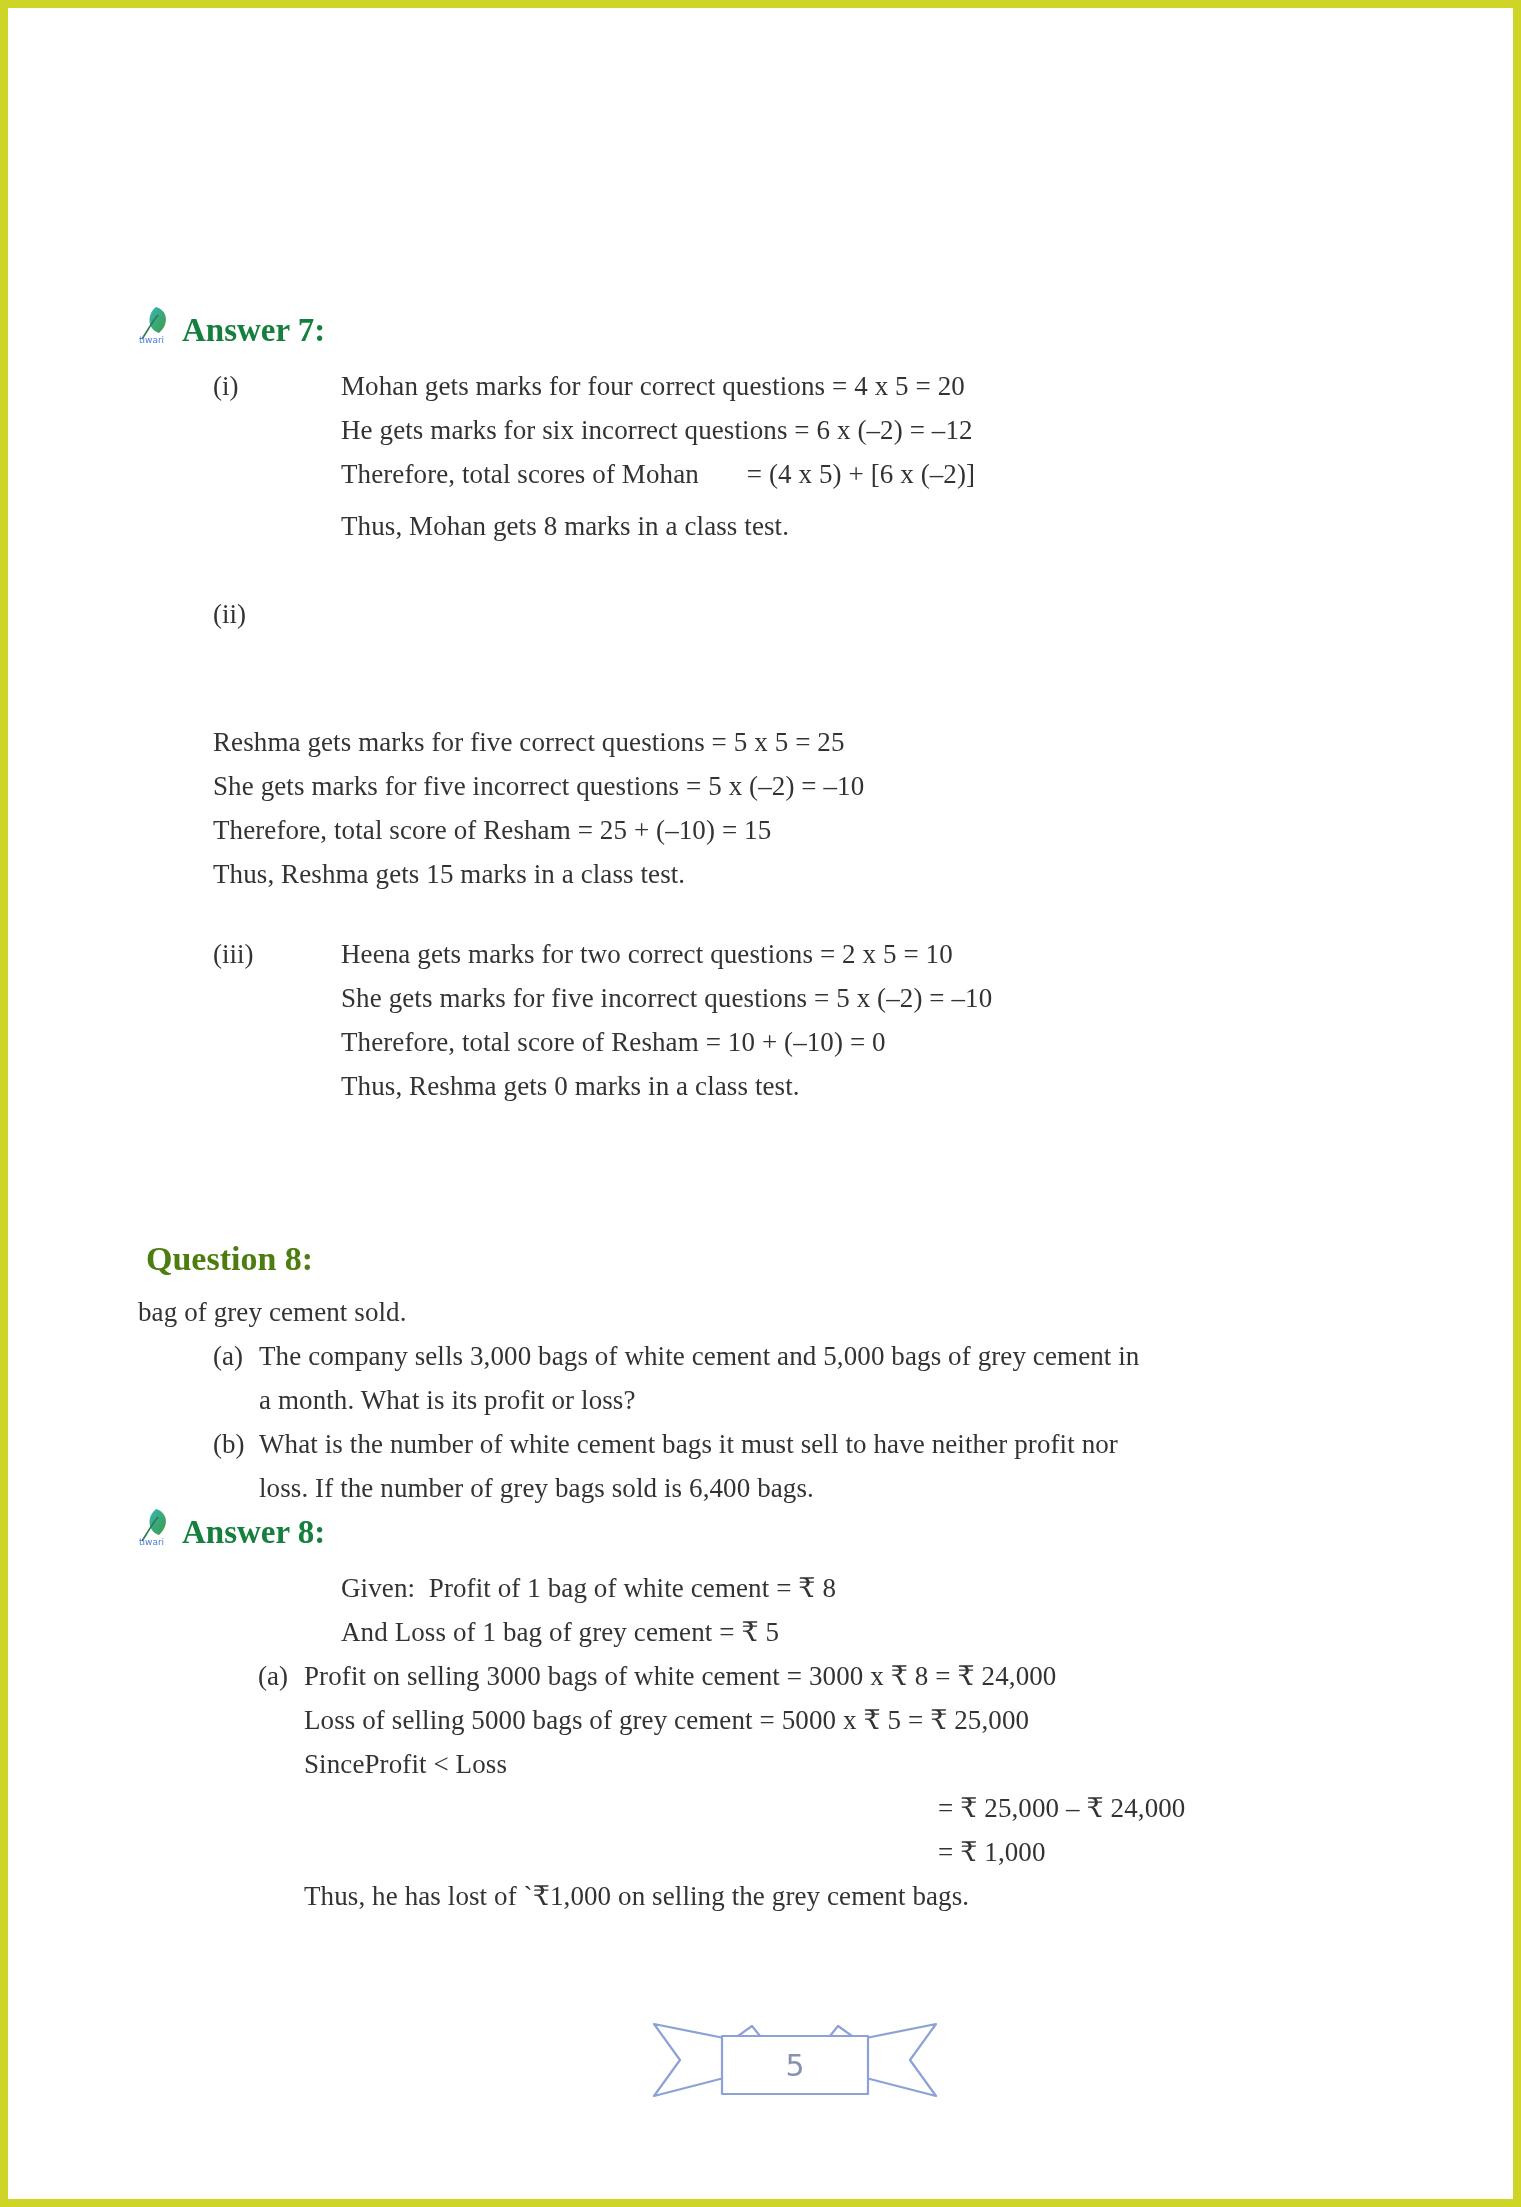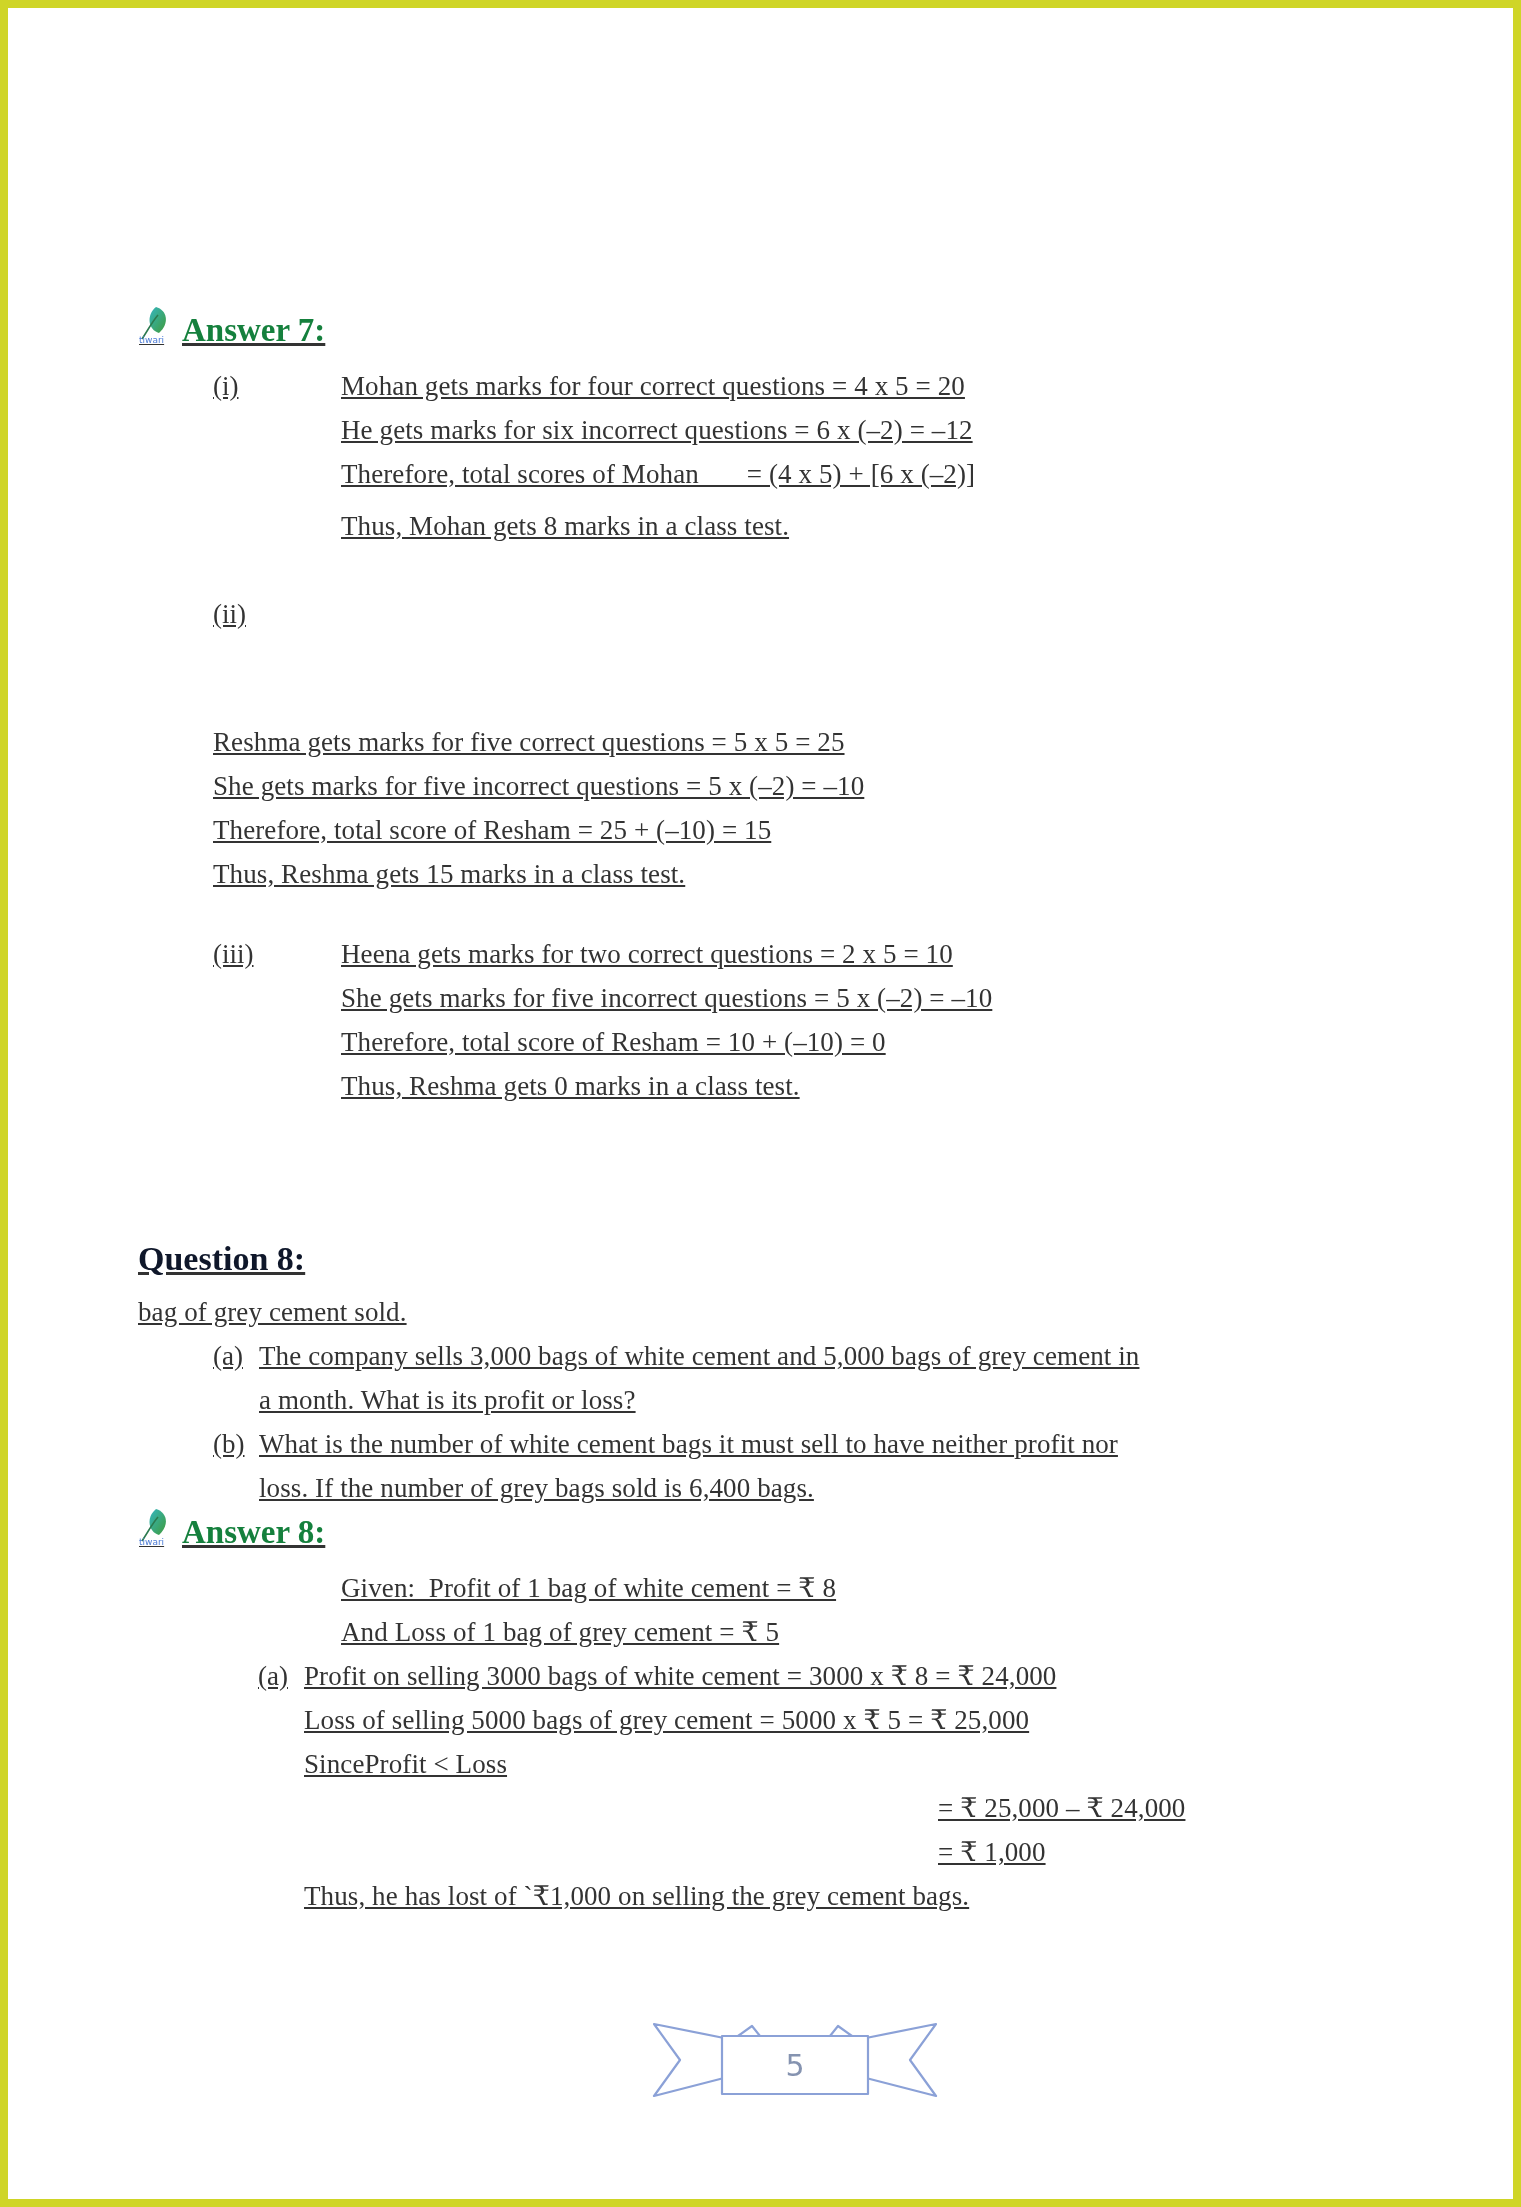--- a/index.html
+++ b/index.html
@@ -10,35 +10,34 @@
     background:#ffffff;
     border:8px solid #cfd527;
     font-family:"Liberation Serif","DejaVu Serif",serif;
     color:#333333;
     overflow:hidden;
   }
   .content{
     position:absolute; inset:0;
     padding:300px 62px 0 130px;
     box-sizing:border-box;
-    text-decoration:underline;
   }
   .line{
     font-size:27px;
     line-height:44px;
     white-space:pre-wrap;
     letter-spacing:0.1px;
   }
   
   .h-row{display:flex;align-items:flex-start;height:48px;margin-bottom:8px;}
   .logo{width:44px;flex:0 0 44px;display:flex;flex-direction:column;align-items:flex-start;margin-top:-2px;}
   .logo .brand-text{font-family:"DejaVu Sans",sans-serif;font-size:9px;color:#4b7bd6;margin-top:-7px;margin-left:1px;}
   h2{margin:0;font-size:33px;line-height:44px;font-weight:bold;}
   .green-h{color:#15803d;}
-  .red-h{color:#0f172a;margin:0;font-size:34px;line-height:50px;font-weight:bold;}
+  .red-h{color:#4d7c0f;margin:8px;font-size:34px;line-height:50px;font-weight:bold;}
   .q8-head{height:50px;margin-top:126px;margin-bottom:6px;}
   
   .answer-item{display:flex;padding-left:75px;}
   .item-label{width:128px;flex:0 0 128px;font-size:27px;line-height:44px;}
   .item-body{flex:1;}
   .mt8{margin-top:8px;}
   .mt32{margin-top:44px;flex-direction:column;}
   .mt36{margin-top:36px;}
   .eq1{padding-left:505px;}
   

